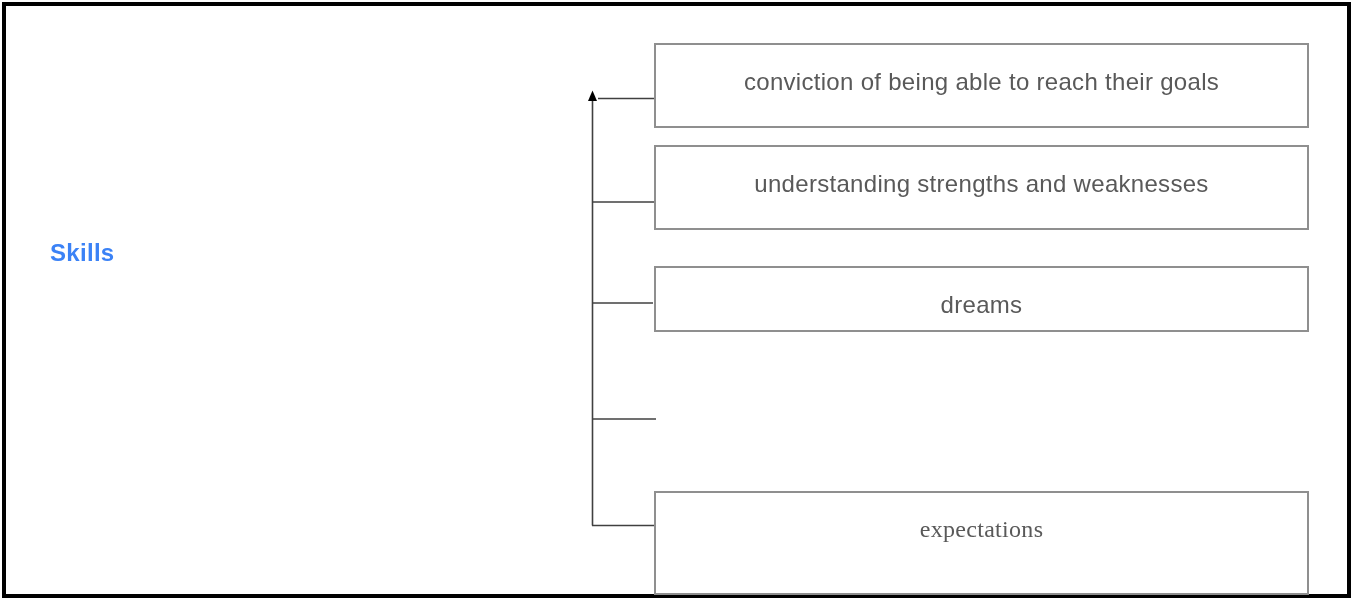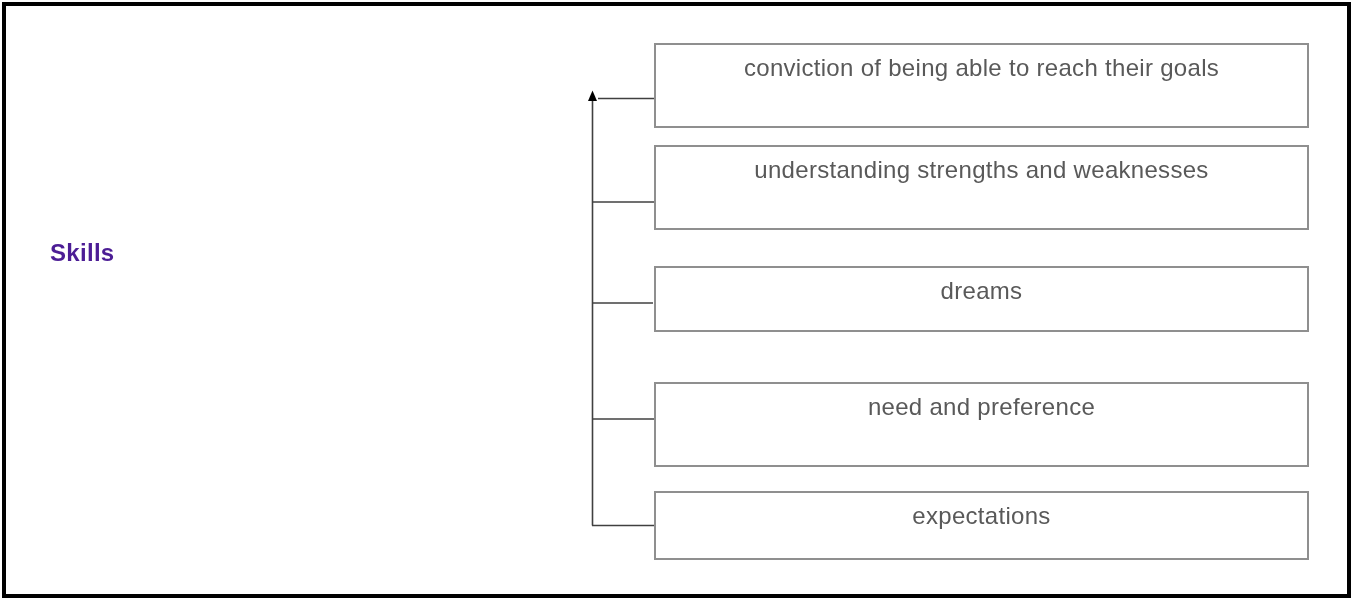--- a/index.html
+++ b/index.html
@@ -24,46 +24,46 @@
     border: 4px solid #000000;
     box-sizing: border-box;
     background: transparent;
   }
   .root-label {
     position: absolute;
     left: 50px;
     top: 239px;
     font-size: 24px;
     font-weight: bold;
-    color: #4c1d95;
+    color: #3b82f6;
     letter-spacing: 0.3px;
     white-space: nowrap;
   }
   .node-box {
     position: absolute;
     left: 654px;
     width: 655px;
     height: 85px;
     border: 2px solid #8f8f8f;
     box-sizing: border-box;
     background: #ffffff;
     text-align: center;
-    padding-top: 9px;
+    padding-top: 23px;
   }
   .node-box .node-label {
     font-size: 24px;
     color: #595959;
     letter-spacing: 0.3px;
     white-space: nowrap;
   }
   .box-0 { top: 43px; }
   .box-1 { top: 145px; }
   .box-2 { top: 266px; height: 66px; }
   .box-3 { top: 382px; }
-  .box-4 { top: 491px; height: 69px; }
+  .box-4 { top: 491px; height: 104px; font-family: Liberation Serif, serif; }
   .connector-svg {
     position: absolute;
     left: 0;
     top: 0;
     width: 1357px;
     height: 605px;
     pointer-events: none;
   }
   .connector-svg line {
     stroke: #404040;
@@ -101,21 +101,18 @@
   </div>
 
   <div class="node-box box-1">
     <span class="node-label">understanding strengths and weaknesses</span>
   </div>
 
   <div class="node-box box-2">
     <span class="node-label">dreams</span>
   </div>
 
-  <div class="node-box box-3">
-    <span class="node-label">need and preference</span>
-  </div>
 
   <div class="node-box box-4">
     <span class="node-label">expectations</span>
   </div>
 
 </div>
 
 </body></html>

